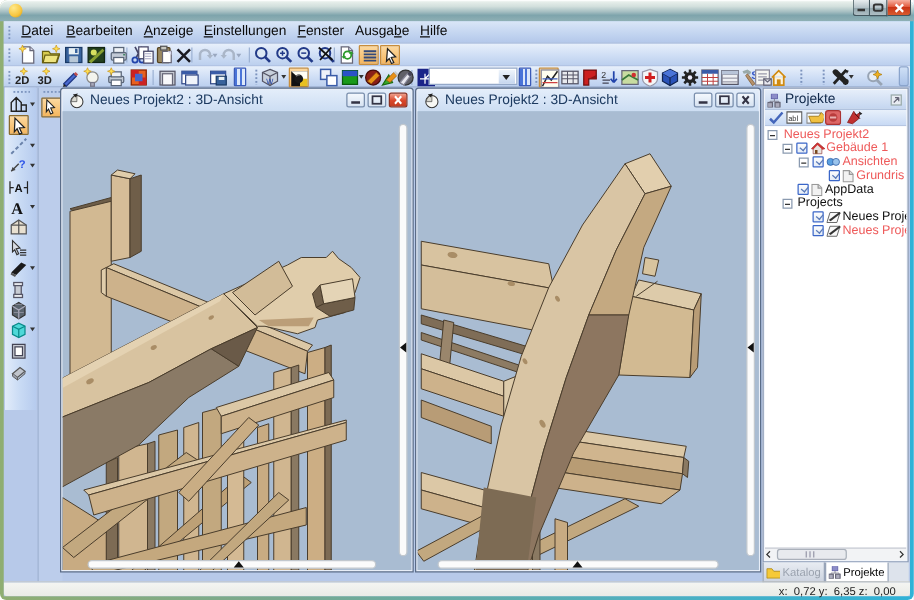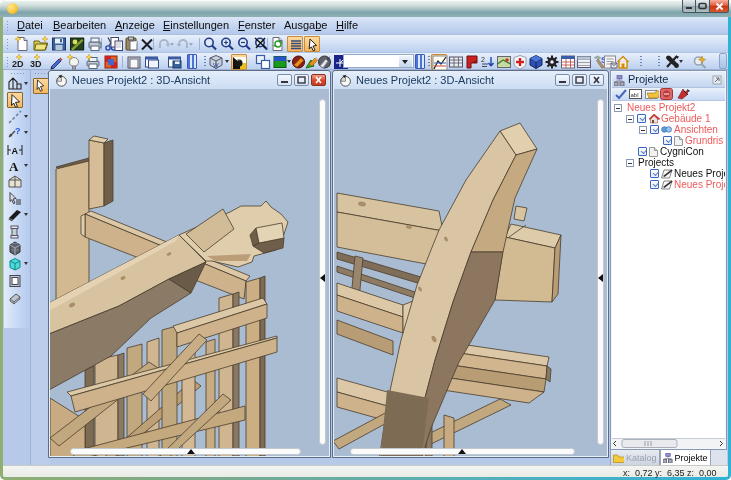--- a/index.html
+++ b/index.html
@@ -762,21 +762,21 @@
                 <path d="M5.5 0.5 v3 h3" fill="#ddd" stroke="#999"></path>
               </svg></span>
             <span class="red" style="position:absolute;left:73px;top:-1px">Grundris</span>
           </div>
           <div class="trow" style="top:46px;left:0;right:0">
             <span class="cbx" style="left:26px"></span>
             <span style="position:absolute;left:37px;top:0"><svg width="9" height="10" viewBox="0 0 9 10">
                 <path d="M0.5 0.5 h5 l3 3 v6 h-8 z" fill="#f2f2f2" stroke="#999"></path>
                 <path d="M5.5 0.5 v3 h3" fill="#ddd" stroke="#999"></path>
               </svg></span>
-            <span class="blk" style="position:absolute;left:48px;top:-1px">CygniCon</span>
+            <span class="blk" style="position:absolute;left:48px;top:-1px">AppData</span>
           </div>
           <div class="trow" style="top:57px;left:0;right:0">
             <span class="exp" style="left:14px"></span>
             <span class="blk" style="position:absolute;left:26px;top:-1px">Projects</span>
           </div>
           <div class="trow" style="top:68px;left:0;right:0">
             <span class="cbx" style="left:38px"></span>
             <span style="position:absolute;left:49px;top:0"><svg width="12" height="10" viewBox="0 0 12 10">
                 <path d="M0.5 9 L3 1 L11 1 L8.5 9 Z" fill="#f8f8f8" stroke="#555" stroke-width=".7"></path>
                 <path d="M2 7 L10.5 0.5 L11.5 1.8 L3.5 8 Z" fill="#333"></path>

